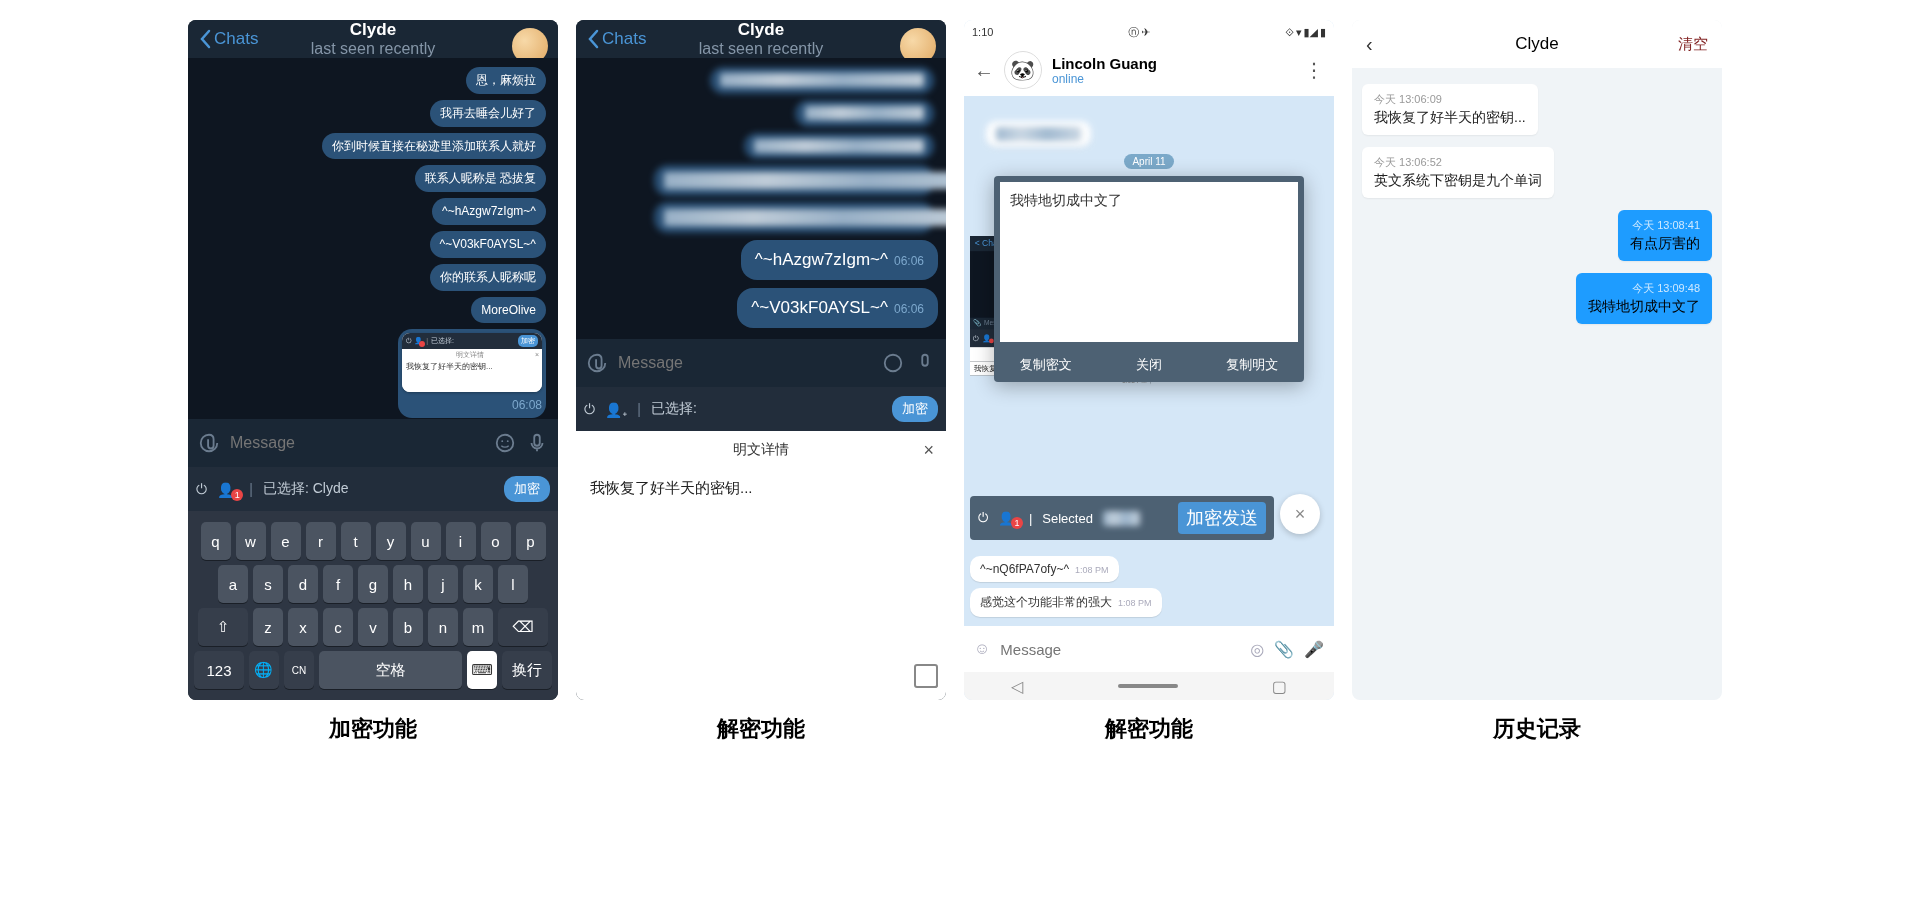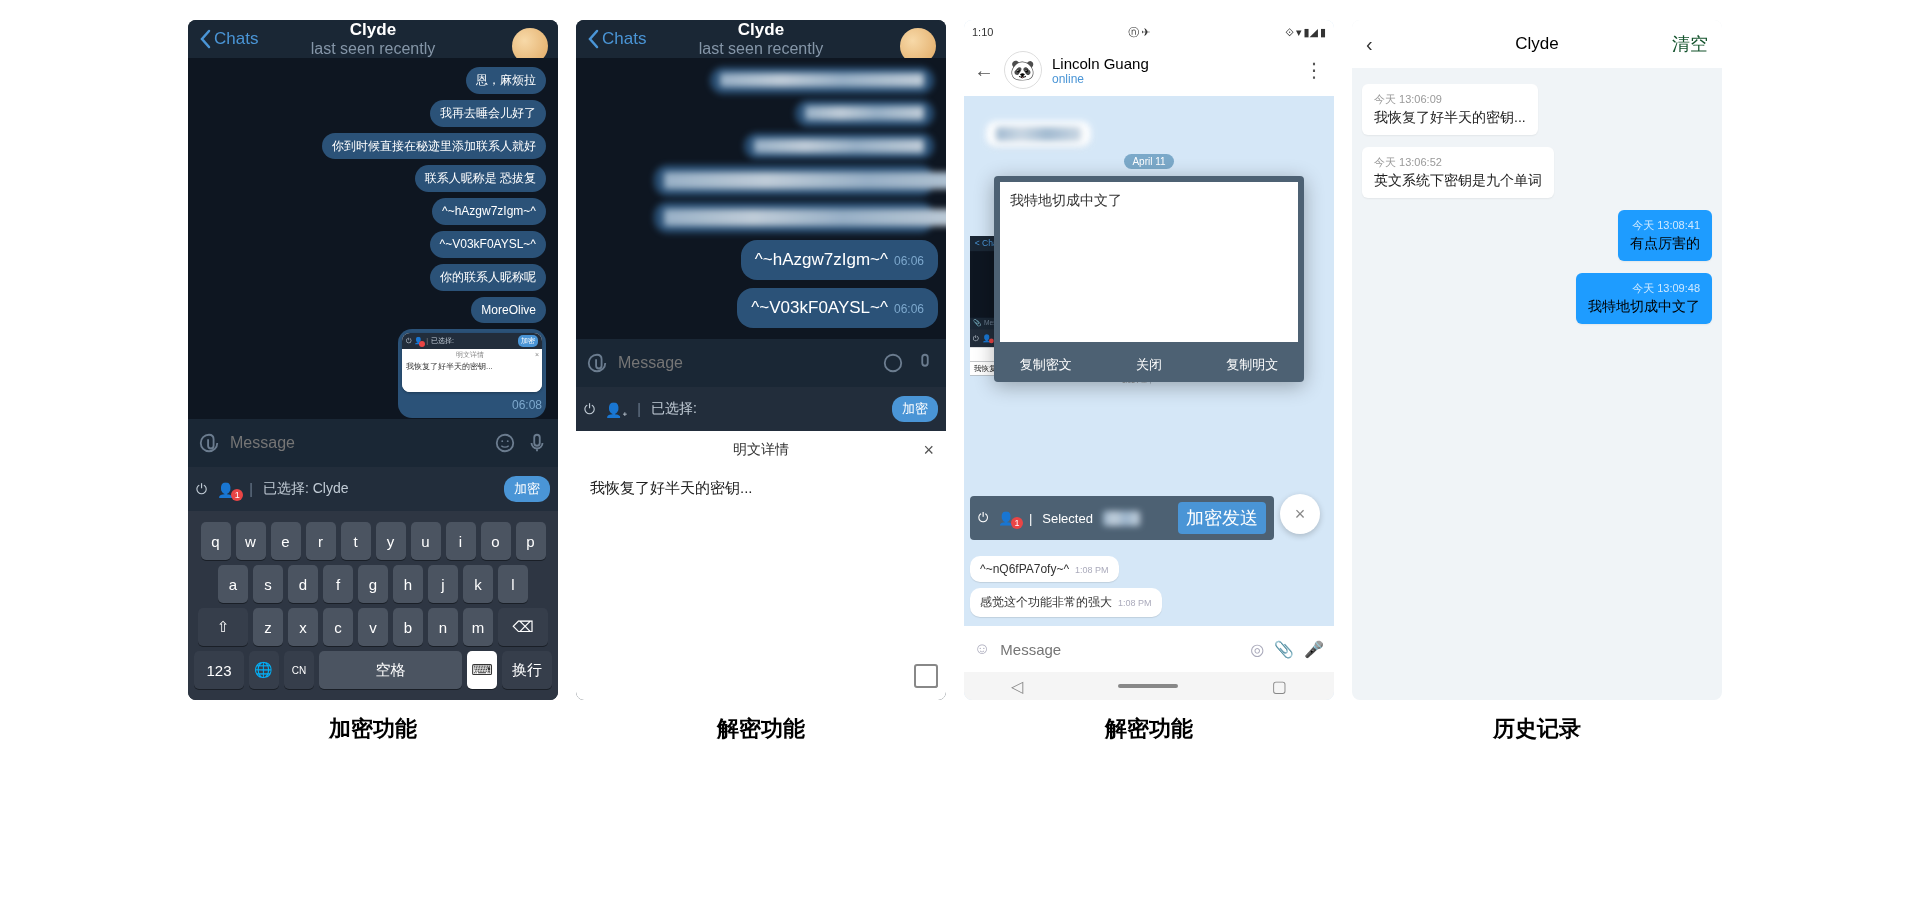--- a/index.html
+++ b/index.html
@@ -38,21 +38,21 @@
 .panel-body{flex:1;padding:10px 14px;font-size:15px;color:#222}
 .panel-ft{padding:8px;text-align:right;color:#666}
 .copy-ic{width:20px;height:20px;border:2px solid #888;border-radius:3px;display:inline-block;position:relative}
 .copy-ic::before{content:"";position:absolute;width:20px;height:20px;border:2px solid #888;border-radius:3px;left:-6px;top:-6px;background:#fff}
 
 
 .p3{background:#d5e7f7}
 .p3 .statusbar{height:24px;background:#fff;display:flex;align-items:center;justify-content:space-between;padding:0 8px;font-size:11px;color:#333}
 .p3 .hdr3{height:52px;background:#fff;display:flex;align-items:center;padding:0 10px;gap:10px}
 .p3 .hdr3 .av{width:38px;height:38px;border-radius:50%;background:#fff;border:1px solid #ddd;display:flex;align-items:center;justify-content:center;font-size:20px}
-.p3 .hdr3 .nm{font-weight:400;font-size:15px}
+.p3 .hdr3 .nm{font-weight:700;font-size:15px}
 .p3 .hdr3 .st{font-size:12px;color:#4a95d6}
 .p3 .body3{flex:1;position:relative;padding:22px}
 .date-chip{background:#7ba9c9;color:#fff;font-size:10px;padding:2px 8px;border-radius:10px;display:inline-block;margin:4px auto}
 .wb{background:#fff;border-radius:10px;padding:6px 10px;font-size:12px;margin:3px 0;display:inline-block;box-shadow:0 1px 1px rgba(0,0,0,.1);color:#333}
 .wb .t{font-size:9px;color:#aab;margin-left:6px}
 .popup{position:absolute;top:80px;left:30px;right:30px;background:#4d6173;border-radius:4px;box-shadow:0 4px 20px rgba(0,0,0,.3);z-index:10}
 .popup-body{background:#fff;margin:6px;min-height:160px;padding:10px;font-size:14px;color:#333}
 .popup-ft{display:flex;color:#fff;font-size:13px}
 .popup-ft div{flex:1;text-align:center;padding:8px}
 .mini{position:absolute;top:140px;left:6px;width:190px;background:#0e1621;border-radius:4px;font-size:8px;color:#aab;z-index:5;transform:scale(.95);transform-origin:top left}
@@ -66,21 +66,21 @@
 .tb3 .btn3{background:#4a95d6;padding:4px 8px;border-radius:4px;margin-left:auto;font-size:18px}
 .fab{position:absolute;right:14px;top:398px;width:40px;height:40px;border-radius:50%;background:#fff;box-shadow:0 2px 6px rgba(0,0,0,.2);display:flex;align-items:center;justify-content:center;z-index:6;color:#888;font-size:18px}
 .inp3{position:absolute;bottom:28px;left:0;right:0;height:46px;background:#fff;display:flex;align-items:center;padding:0 10px;gap:10px;color:#aab}
 .inp3 input{flex:1;border:none;outline:none;font-size:15px;color:#888}
 .nav3{position:absolute;bottom:0;left:0;right:0;height:28px;background:#f5f5f5;display:flex;align-items:center;justify-content:space-around;color:#888}
 
 
 .p4{background:#f0f4f7}
 .p4 .hdr4{height:48px;background:#fff;display:flex;align-items:center;justify-content:space-between;padding:0 14px}
 .p4 .hdr4 .tt{font-size:17px;font-weight:500;position:absolute;left:0;right:0;text-align:center;pointer-events:none}
-.p4 .clr{color:#14532d;font-size:18px}
+.p4 .clr{color:#7f1d1d;font-size:15px}
 .p4 .body4{flex:1;padding:10px}
 .card{background:#fff;border-radius:6px;padding:8px 12px;margin:6px 0;display:inline-block;max-width:260px;box-shadow:0 1px 2px rgba(0,0,0,.06)}
 .card .tm{font-size:11px;color:#999;margin-bottom:2px}
 .card .tx{font-size:14px;color:#222}
 .card.blue{background:#1e9cff;color:#fff}
 .card.blue .tm{color:#cfe9ff}
 .card.blue .tx{color:#000000}
 .r4{text-align:right}
 
 

